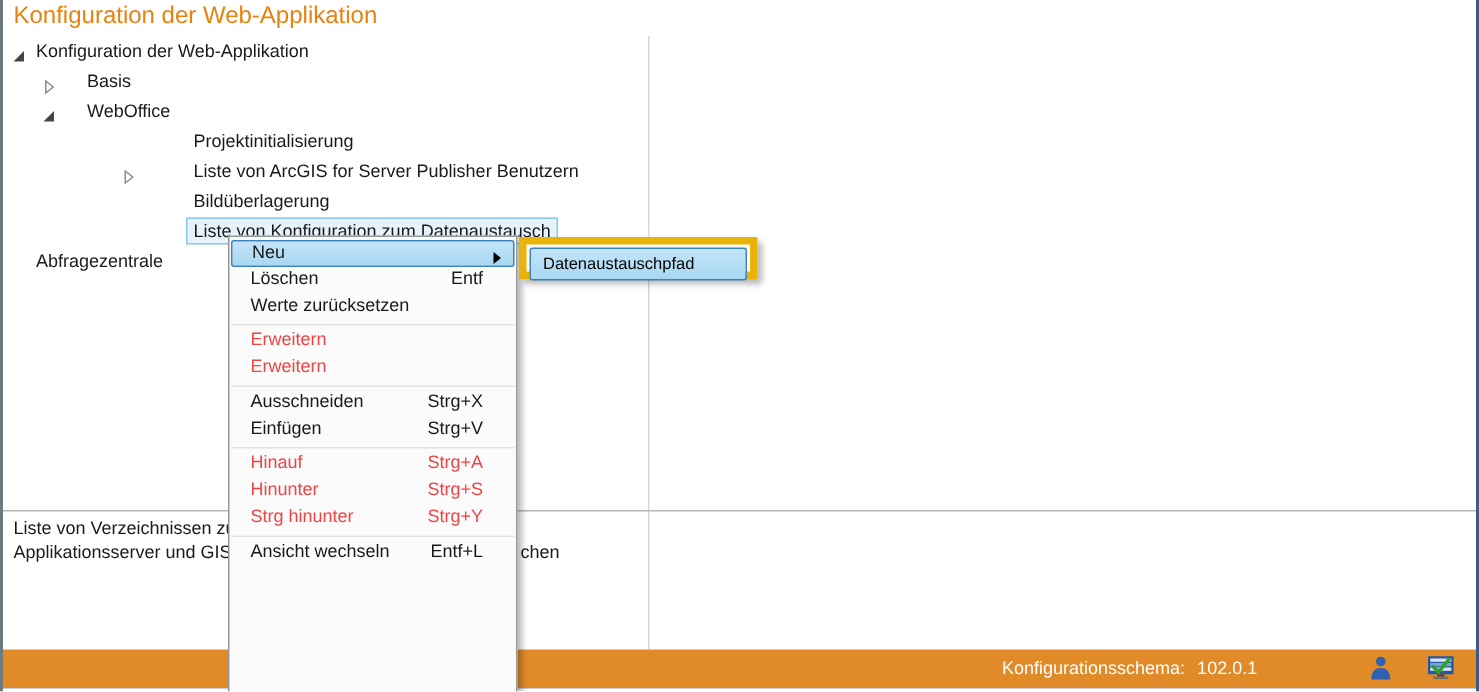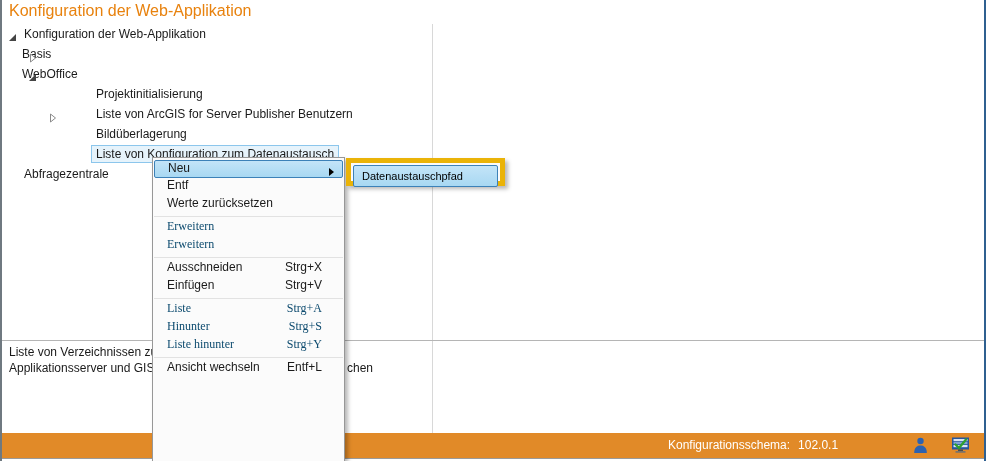--- a/index.html
+++ b/index.html
@@ -12,22 +12,22 @@
   .app-title{
     position:absolute;left:7px;top:2px;font-size:16px;color:#E8820E;white-space:nowrap;
   }
   
   .v-divider{position:absolute;left:430px;top:24px;width:1px;height:409px;background:#D8D8D8;z-index:1;}
   .desc-border{position:absolute;left:0;top:340px;width:100%;height:1px;background:#B5B5B5;z-index:1;}
   
   .tree{position:absolute;left:0;top:24px;width:430px;z-index:2;}
   .trow{position:relative;height:20px;line-height:20px;font-size:12px;color:#1A1A1A;white-space:nowrap;}
   .trow.l0{padding-left:22px;}
-  .trow.l1{padding-left:20px;}
-  .trow.l2{padding-left:94px;}
+  .trow.l1{padding-left:56px;}
+  .trow.l2{padding-left:94px;margin-left:33px;}
   .tw{position:absolute;top:5px;width:10px;height:10px;}
   .l0 .tw{left:6px;} .l1 .tw{left:26px;} .l2 .tw{left:46px;}
   .tlabel{display:inline-block;}
   .tlabel.sel{
     background:#E6F3FB;border:1px solid #8CC6EC;padding:0 4px;margin-left:-5px;
     line-height:16px;margin-top:1px;vertical-align:top;
   }
   
   .desc{position:absolute;left:0;top:341px;width:100%;height:92px;z-index:2;font-size:12px;color:#1A1A1A;}
   .desc .frag{position:absolute;white-space:nowrap;}
@@ -44,21 +44,21 @@
     position:absolute;left:150px;top:157px;width:193px;height:340px;background:#FBFBFB;
     border:1px solid #979797;box-sizing:border-box;padding:2px 0;z-index:10;
     box-shadow:3px 3px 4px rgba(0,0,0,0.28);font-size:12px;
   }
   .mi{
     position:relative;height:18px;display:flex;
     padding:0 22px 0 14px;color:#1A1A1A;box-sizing:border-box;white-space:nowrap;
   }
   .mi .lbl{flex:1 1 auto;}
   .mi .key{flex:0 0 auto;text-align:right;}
-  .mi.disabled{color:#0c4a6e;font-family:Liberation Serif, serif;}
+  .mi.disabled{color:#ef4444;}
   .mi.highlight{
     margin:0 1px;border:1px solid #3C81B8;border-radius:2px;
     background:linear-gradient(#C3E4F8,#A8D8F2);padding:0 21px 0 13px;
   }
   .mi .sub-arrow{
     position:absolute;right:8px;top:7px;width:0;height:0;
     border-left:5px solid #000;border-top:4px solid transparent;border-bottom:4px solid transparent;
   }
   .msep{height:1px;margin:2px 1px;background:#E2E2E2;}
   
@@ -168,20 +168,21 @@
   <div class="status-bottomline"></div>
 
   <div class="menu">
 
     <div class="mi highlight">
       <span class="lbl">Neu</span>
       <span class="sub-arrow"></span>
     </div>
 
     <div class="mi">
+      <span class="lbl">Löschen</span>
       <span class="key">Entf</span>
     </div>
 
     <div class="mi">
       <span class="lbl">Werte zurücksetzen</span>
     </div>
 
     <div class="msep"></div>
 
     <div class="mi disabled">
@@ -202,31 +203,31 @@
 
     <div class="mi">
       <span class="lbl">Einfügen</span>
       <span class="key">Strg+V</span>
     </div>
 
     <div class="msep"></div>
 
 
     <div class="mi disabled">
-      <span class="lbl">Liste</span>
+      <span class="lbl">Hinauf</span>
       <span class="key">Strg+A</span>
     </div>
 
     <div class="mi disabled">
       <span class="lbl">Hinunter</span>
       <span class="key">Strg+S</span>
     </div>
 
     <div class="mi disabled">
-      <span class="lbl">Liste hinunter</span>
+      <span class="lbl">Strg hinunter</span>
       <span class="key">Strg+Y</span>
     </div>
 
     <div class="msep"></div>
 
     <div class="mi">
       <span class="lbl">Ansicht wechseln</span>
       <span class="key">Entf+L</span>
     </div>
   </div>

